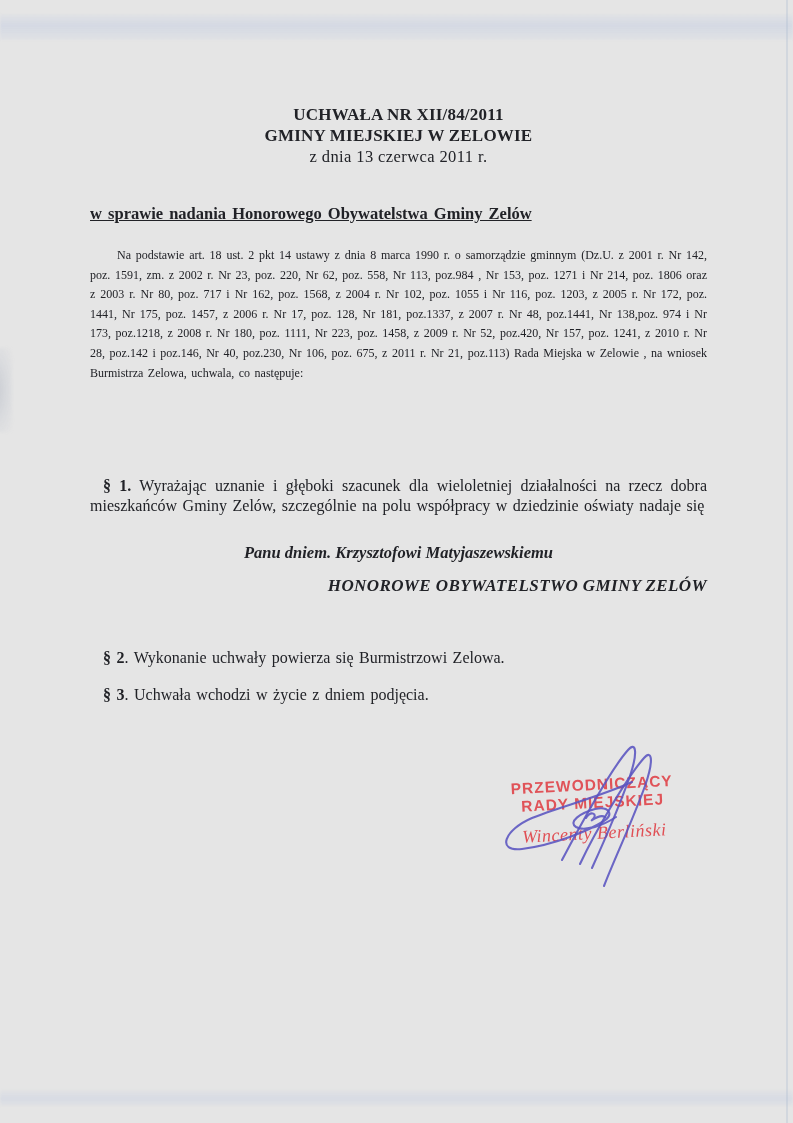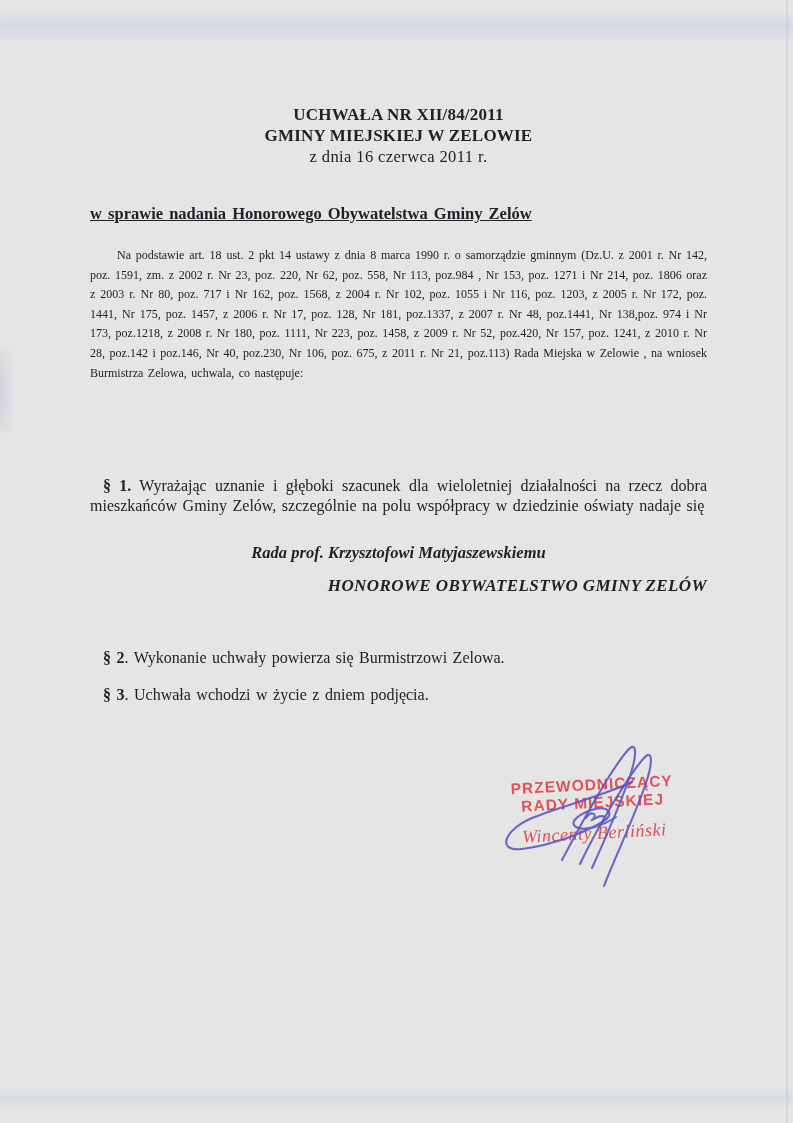--- a/index.html
+++ b/index.html
@@ -156,30 +156,30 @@
 <div class="page">
 
   <div class="scan-band-top"></div>
   <div class="scan-band-bottom"></div>
   <div class="scan-smudge-left"></div>
   <div class="scan-edge-right"></div>
 
   <div class="doc-block doc-header">
     <div>UCHWAŁA NR XII/84/2011</div>
     <div>GMINY MIEJSKIEJ W ZELOWIE</div>
-    <div class="date-line">z dnia  16 czerwca 2011 r.</div>
+    <div class="date-line">z dnia  13 czerwca 2011 r.</div>
   </div>
 
   <div class="doc-block subject-line">w sprawie  nadania Honorowego Obywatelstwa Gminy Zelów</div>
 
   <div class="doc-block preamble">Na podstawie art. 18  ust. 2 pkt 14  ustawy z dnia 8 marca 1990 r. o samorządzie gminnym (Dz.U. z 2001 r. Nr 142, poz. 1591, zm. z 2002 r. Nr 23, poz. 220, Nr 62, poz. 558, Nr 113, poz.984 , Nr 153, poz. 1271  i Nr 214, poz. 1806 oraz z 2003 r. Nr 80, poz. 717 i Nr 162, poz. 1568,  z 2004 r. Nr 102, poz. 1055 i Nr 116, poz. 1203, z 2005 r. Nr 172, poz. 1441, Nr 175, poz. 1457, z 2006 r. Nr 17, poz. 128, Nr 181, poz.1337, z 2007 r. Nr 48, poz.1441, Nr 138,poz. 974 i Nr 173, poz.1218, z 2008 r. Nr 180, poz. 1111, Nr 223, poz. 1458, z 2009 r. Nr 52, poz.420, Nr 157, poz. 1241, z 2010 r. Nr 28, poz.142 i poz.146, Nr 40, poz.230, Nr 106, poz. 675, z 2011 r. Nr 21, poz.113) Rada Miejska w Zelowie , na wniosek Burmistrza Zelowa, uchwala, co następuje:</div>
 
   <p class="doc-block section-par section-1"><span class="sect-prefix">§ 1.</span><span> Wyrażając uznanie  i głęboki szacunek dla wieloletniej  działalności na rzecz dobra mieszkańców  Gminy Zelów, szczególnie  na polu współpracy  w  dziedzinie  oświaty nadaje się</span></p>
 
-  <div class="doc-block honoree-line">Rada  prof. Krzysztofowi Matyjaszewskiemu</div>
+  <div class="doc-block honoree-line">Panu  dniem. Krzysztofowi Matyjaszewskiemu</div>
   <div class="doc-block honor-title-line">HONOROWE OBYWATELSTWO GMINY ZELÓW</div>
 
   <p class="doc-block section-par section-2"><span class="sect-prefix">§ 2</span><span>. Wykonanie uchwały powierza się Burmistrzowi Zelowa.</span></p>
 
   <p class="doc-block section-par section-3"><span class="sect-prefix">§ 3</span><span>. Uchwała wchodzi w życie z dniem podjęcia.</span></p>
 
   <div class="stamp">
     <div class="stamp-title">PRZEWODNICZĄCY</div>
     <div class="stamp-title">RADY MIEJSKIEJ</div>
     <div class="stamp-name">Wincenty Berliński</div>

